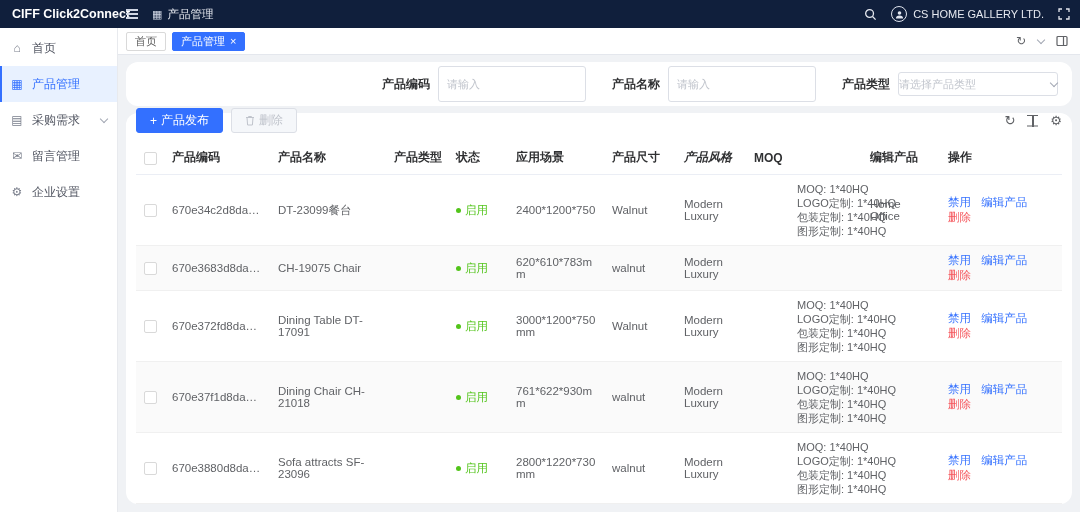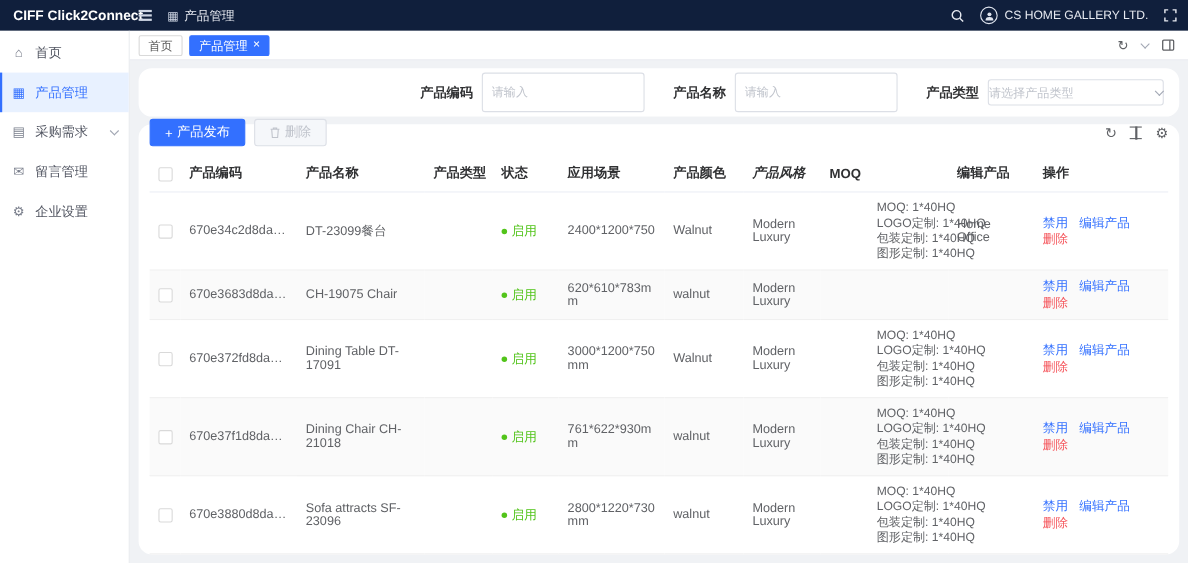--- a/index.html
+++ b/index.html
@@ -227,21 +227,21 @@
 
           <table>
             <thead>
                 <tr>
                   <th><span class="cb"></span></th>
                   <th>产品编码</th>
                   <th>产品名称</th>
                   <th>产品类型</th>
                   <th>状态</th>
                   <th>应用场景</th>
-                  <th>产品颜色</th>
+                  <th>产品尺寸</th>
                   <th>产品风格</th>
                   <th>MOQ</th>
                   <th>编辑产品</th>
                   <th>操作</th>
                 </tr>
               </thead>
             <tbody>
   <tr>
     <td><span class="cb"></span></td>
     <td class="cell-code">670e34c2d8da1013de0...</td>

